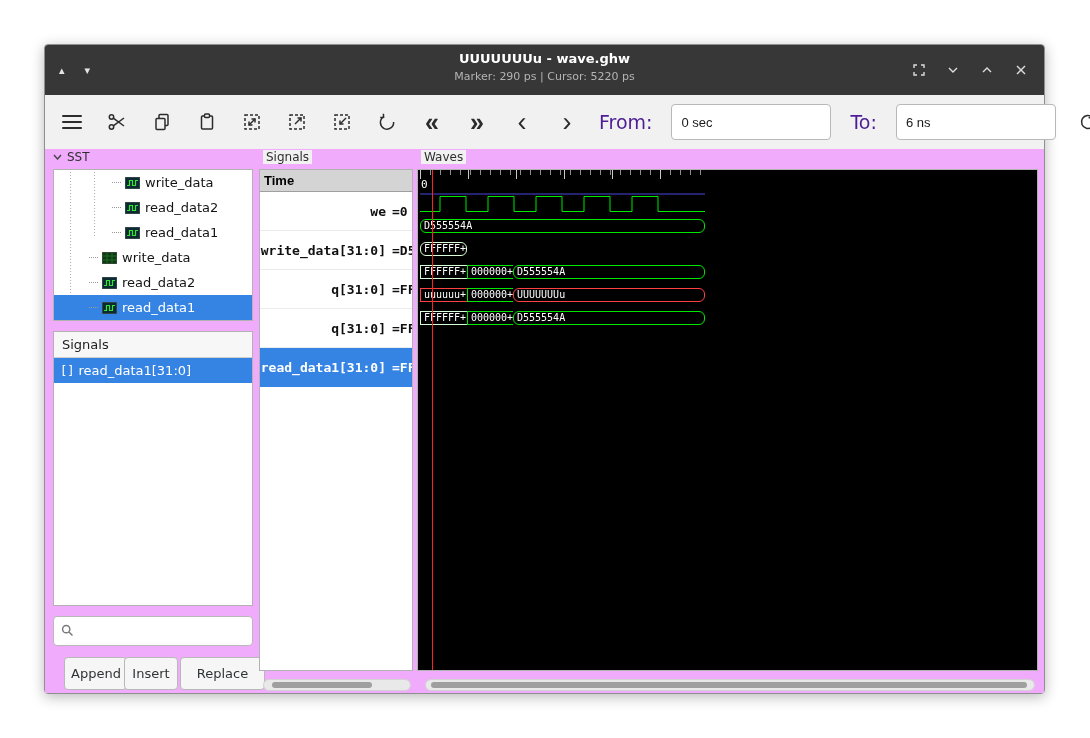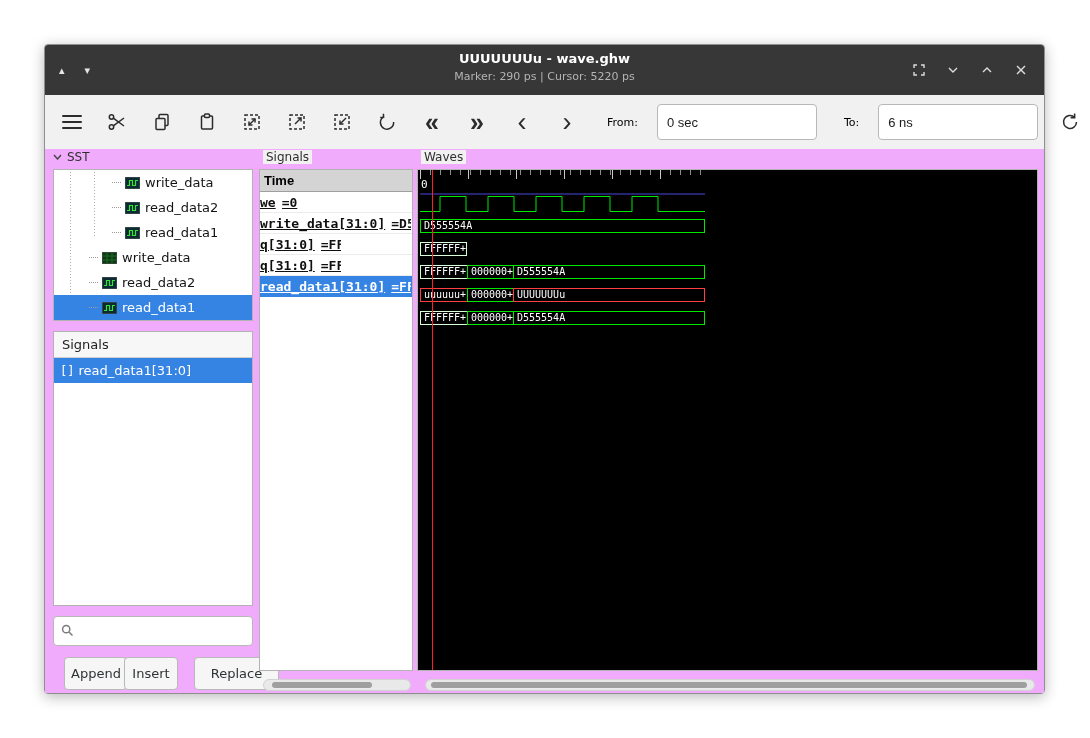--- a/index.html
+++ b/index.html
@@ -19,21 +19,21 @@
   
   .toolbar{position:absolute;left:0;top:50px;right:0;height:54px;display:flex;align-items:center;
     padding:0 14px;box-sizing:border-box;background:#f1f1f1;gap:19px;}
   .tool-btn{background:none;border:none;padding:0;width:26px;height:30px;display:flex;align-items:center;
     justify-content:center;cursor:pointer;flex:none;}
   .tool-btn svg{width:22px;height:22px;stroke:#2c2c2c;fill:none;stroke-width:1.5;}
   .burger{display:flex;flex-direction:column;gap:4px;width:20px;}
   .burger i{display:block;height:2px;background:#2c2c2c;border-radius:1px;}
   .glyph{font-size:25px;color:#2c2c2c;line-height:20px;font-weight:bold;}
   .glyph.single{font-size:27px;font-weight:normal;}
-  .tb-label{font-size:11px;color:#000000;margin-left:8px;flex:none;}
+  .tb-label{font-size:19px;color:#4c1d95;flex:none;}
   .tb-input{width:160px;height:36px;border:1px solid #b8b8b8;border-radius:4px;background:#fff;
     font-size:13px;padding:0 9px;box-sizing:border-box;color:#1a1a1a;flex:none;}
   .refresh-btn{margin-left:auto;}
   
   .content{position:absolute;left:0;top:104px;right:0;bottom:0;background:#f0abfc;}
   .panel-box{position:absolute;background:#ffffff;border:1px solid #b2b2b2;box-sizing:border-box;}
   .panel-label{position:absolute;font-size:12px;color:#2e2e2e;background:#f1f1f1;padding:0 3px;z-index:3;}
   
   .sst-header{position:absolute;left:8px;top:1px;display:flex;align-items:center;gap:5px;font-size:12px;
     color:#2e2e2e;cursor:pointer;z-index:3;}
@@ -62,41 +62,41 @@
   .search-wrap svg{position:absolute;left:8px;top:8px;stroke:#7a7a7a;fill:none;stroke-width:1.5;}
   
   .gtk-btn{position:absolute;top:508px;height:33px;background:#f6f6f6;border:1px solid #b8b8b8;border-radius:4px;
     font-size:13px;color:#2e3436;cursor:pointer;font-family:inherit;}
   
   .mid-label{left:218px;top:1px;}
   .mid-box{left:214px;top:20px;width:154px;height:502px;overflow:hidden;}
   .time-row{height:22px;line-height:22px;background:#d4d4d4;border-bottom:1px solid #9f9f9f;
     font-family:Liberation Sans, sans-serif;font-weight:bold;font-size:13px;
     color:#000;padding-left:4px;box-sizing:border-box;}
-  .sig-row{height:21px;display:flex;align-items:center;justify-content:flex-start;box-sizing:border-box;
+  .sig-row{height:39px;display:flex;align-items:center;justify-content:flex-end;box-sizing:border-box;
     font-family:"DejaVu Sans Mono","Liberation Mono",monospace;font-weight:bold;font-size:13px;color:#101010;
-    border-bottom:1px solid #ececec;cursor:pointer;text-decoration:underline;}
+    border-bottom:1px solid #ececec;cursor:pointer;}
   .sig-row.sel{background:#3584e4;color:#fff;border-bottom-color:#3584e4;}
   .sig-name{white-space:nowrap;margin-right:6px;}
   .sig-val{width:20px;flex:none;overflow:hidden;white-space:nowrap;}
   
   .waves-label{left:376px;top:1px;}
   .waves-box{left:372px;top:20px;width:621px;height:502px;background:#000;overflow:hidden;cursor:crosshair;}
   .tl-row{height:22px;position:relative;}
   .tl-ruler{position:absolute;left:2px;top:0;width:288px;height:5px;
     background:repeating-linear-gradient(90deg,#8d8d8d 0 1px,transparent 1px 10px);}
   .tl-ruler-major{position:absolute;left:2px;top:0;width:288px;height:9px;
     background:repeating-linear-gradient(90deg,#c8c8c8 0 1px,transparent 1px 48px);}
   .tl-zero{position:absolute;left:3px;top:8px;color:#fff;font-family:"DejaVu Sans Mono",monospace;font-size:11px;}
   .wave-row{height:23px;display:flex;align-items:flex-start;padding-left:2px;box-sizing:border-box;}
   .wave-row svg{display:block;}
   .bus-seg{box-sizing:border-box;height:14px;margin-top:4px;flex:none;border-style:solid;
     border-width:1px 0 1px 1px;color:#fff;font-family:"DejaVu Sans Mono","Liberation Mono",monospace;
     font-size:10px;line-height:12px;padding-left:3px;overflow:hidden;white-space:nowrap;}
-  .bus-seg:last-child{border-right-width:1px;}
+  .bus-seg:last-child{border-right-width:1px;border-radius:6px;}
   .marker{position:absolute;top:0;bottom:0;width:1px;z-index:5;}
   
   .hscroll{position:absolute;height:12px;background:#e9e9e9;border:1px solid #d2d2d2;border-radius:7px;box-sizing:border-box;}
   .hscroll .thumb{position:absolute;top:2px;height:6px;background:#9f9f9f;border-radius:3px;}
   .mid-scroll{left:218px;top:530px;width:148px;}
   .waves-scroll{left:380px;top:530px;width:610px;}
 </style>
 </head>
 <body>
 
@@ -307,21 +307,21 @@
     <div class="search-wrap">
       <svg width="13" height="13" viewBox="0 0 13 13">
           <circle cx="5.2" cy="5.2" r="3.6"></circle>
           <line x1="8" y1="8" x2="11.5" y2="11.5"></line>
         </svg>
       <input style="">
     </div>
 
     <button class="gtk-btn" style="left:19px;width:63px;">Append</button>
     <button class="gtk-btn" style="left:79px;width:54px;">Insert</button>
-    <button class="gtk-btn" style="left:149px;width:85px;">Replace</button>
+    <button class="gtk-btn" style="left:135px;width:85px;">Replace</button>
 
     <div class="panel-label mid-label">Signals</div>
     <div class="panel-box mid-box">
       <div class="time-row">Time</div>
       <div id="sig-rows">
           <div class="sig-row">
             <span class="sig-name">we</span>
             <span class="sig-val">=0</span>
           </div>
           <div class="sig-row">

